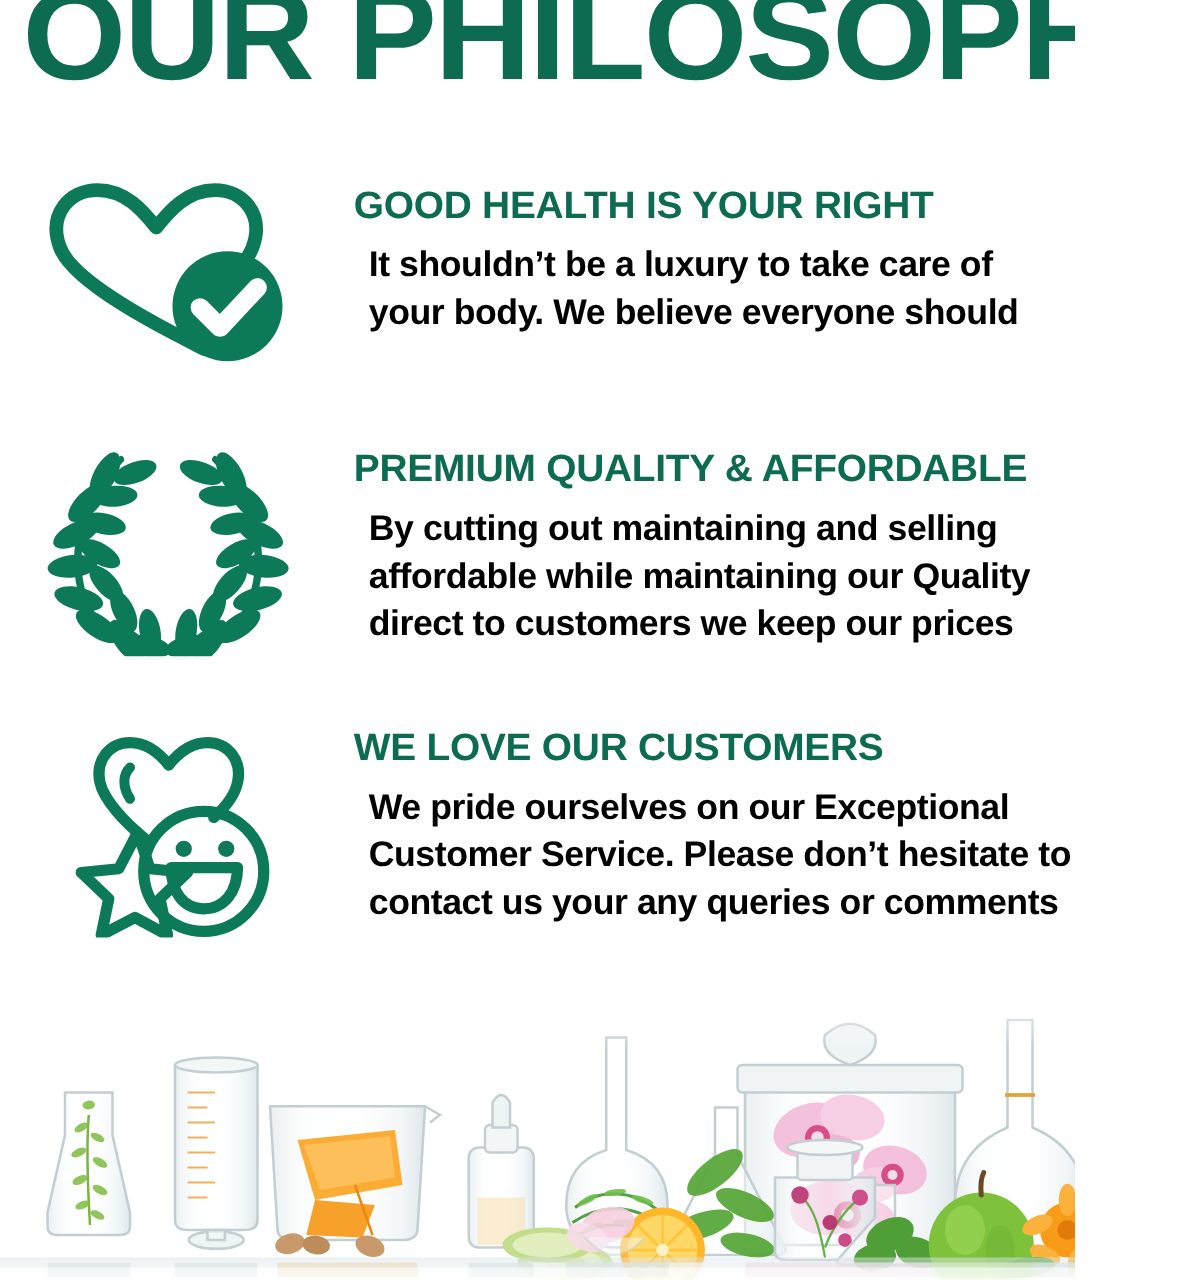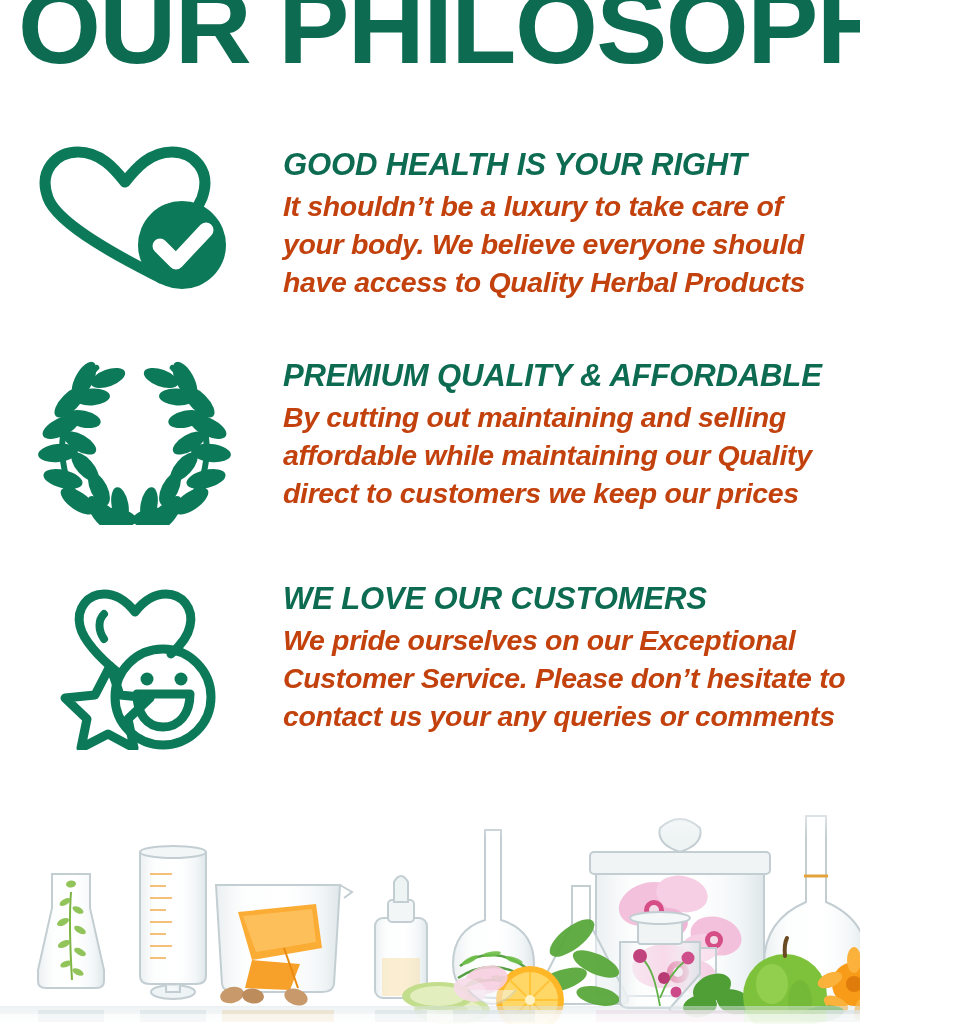--- a/index.html
+++ b/index.html
@@ -51,40 +51,39 @@
     top: 0;
     width: 205px;
     height: 170px;
   }
   .feature-icon svg { display: block; width: 100%; height: 100%; }
   .feature-text {
     position: absolute;
     left: 283px;
     top: 0;
     width: 670px;
-    font-style: italic;
   }
   .feature-heading {
     color: #0c6b50;
     font-weight: 700;
     font-size: 30.5px;
     line-height: 33px;
     letter-spacing: -0.2px;
     white-space: nowrap;
     margin: 0 0 6px 0;
     transform: scaleX(1.02);
     transform-origin: left center;
   }
   .feature-body {
-    color: #c2410c;
+    color: #000000;
     font-weight: 700;
     font-size: 28.5px;
     line-height: 38px;
     letter-spacing: -0.35px;
-    margin: 0;
+    margin: 12px;
   }
   .feature-body .ln { display: block; white-space: nowrap; }
 
   
   #feature-0 { top: 140px; }
   #feature-1 { top: 355px; }
   #feature-2 { top: 578px; }
 
   #feature-0 .feature-icon { left: 30px;  top: 6px;  width: 208px; height: 150px; }
   #feature-1 .feature-icon { left: 32px;  top: -2px; width: 205px; height: 172px; }
@@ -125,21 +124,20 @@
         <path d="M133 133 C 120 126 30 84 18 52 C 8 25 26 6 48 6 C 70 6 84 22 95 36 C 106 22 120 6 142 6 C 164 6 182 25 172 52 C 168 62 160 72 150 82" fill="none" stroke="#0c7a58" stroke-width="11" stroke-linecap="round" stroke-linejoin="round"></path>
         <circle cx="152" cy="99" r="44" fill="#0c7a58"></circle>
         <path d="M130 100 L 146 116 L 176 84" fill="none" stroke="#ffffff" stroke-width="15" stroke-linecap="round" stroke-linejoin="round"></path>
       </svg>
     </div>
     <div class="feature-text">
       <div class="feature-heading">GOOD HEALTH IS YOUR RIGHT</div>
       <div class="feature-body">
         <span class="ln">It shouldn’t be a luxury to take care of</span>
         <span class="ln">your body. We believe everyone should</span>
-        <span class="ln">have access to Quality Herbal Products</span>
       </div>
     </div>
   </div>
 
   <div class="feature" id="feature-1">
     <div class="feature-icon">
       <svg viewBox="0 0 205 172" xmlns="http://www.w3.org/2000/svg">
         <g fill="#0c7a58">
 
           <path d="M64 12 C 36 38 24 76 28 108 C 31 134 46 154 70 163 C 72 163.6 73 161 71 160 C 50 151 37 132 34 108 C 30 78 42 42 67 16 C 68.6 14.4 65.6 10.6 64 12 Z"></path>

